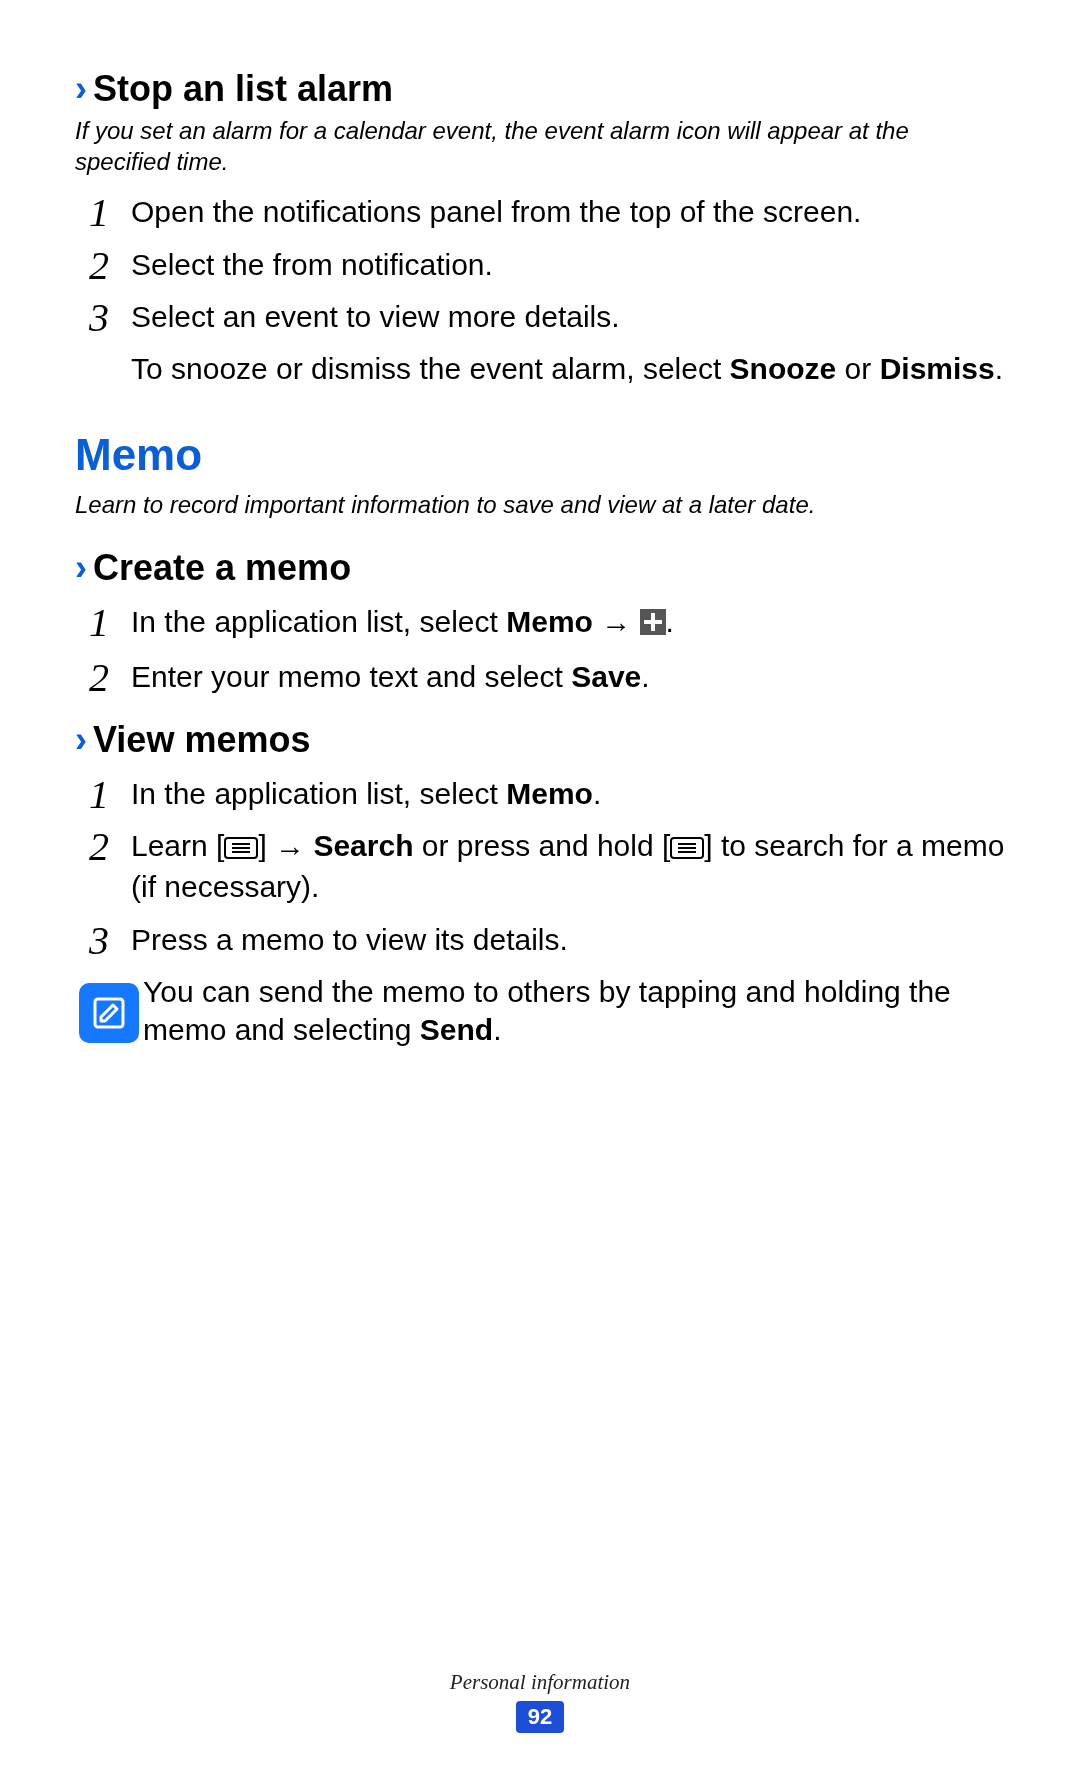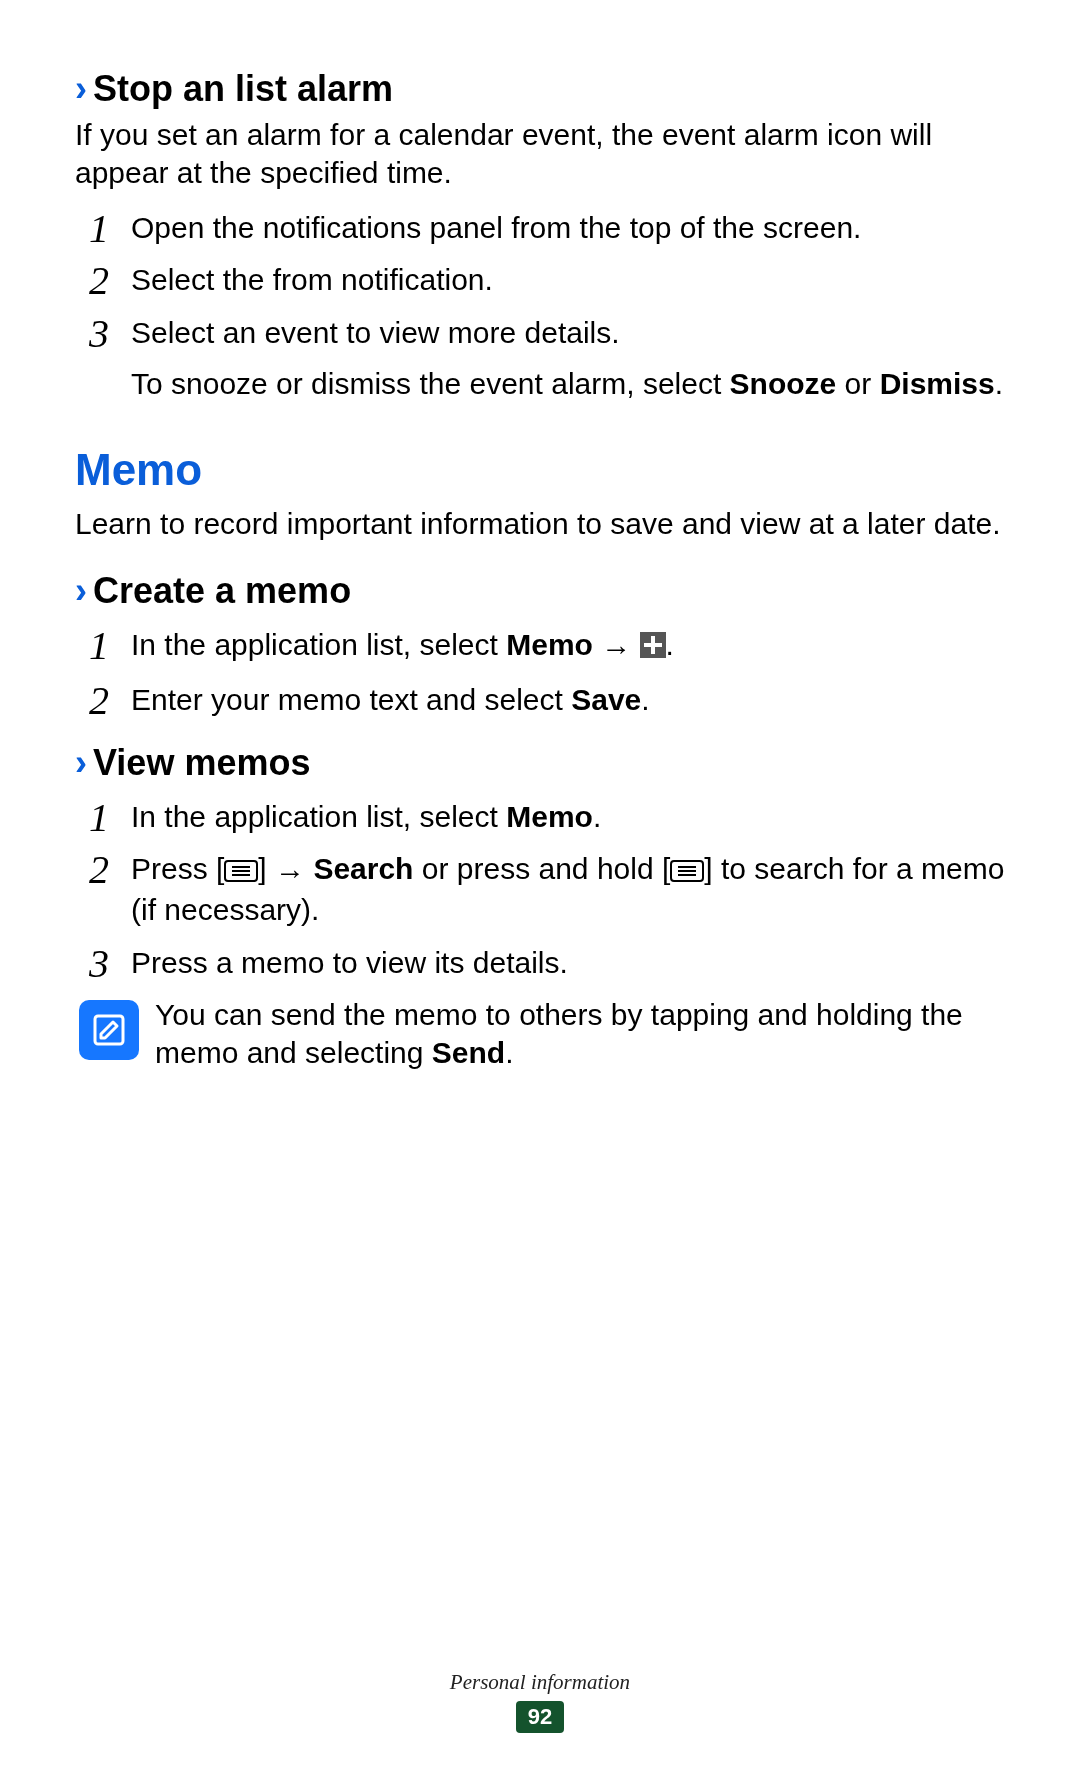--- a/index.html
+++ b/index.html
@@ -19,23 +19,24 @@
     align-items: center;
     gap: 6px;
   }
   .section-heading .chev {
     color: #0a5ed9;
     font-weight: 900;
     font-size: 36px;
     line-height: 1;
   }
   .body-text {
-    font-size: 30px;
+    font-size: 24px;
     line-height: 1.28;
     margin-bottom: 16px;
+    font-style: italic;
   }
   ol.steps {
     list-style: none;
     counter-reset: step;
     margin: 8px 0 10px 0;
   }
   ol.steps > li {
     counter-increment: step;
     font-size: 30px;
     line-height: 1.28;
@@ -68,23 +69,23 @@
     margin-bottom: 10px;
   }
   .bold { font-weight: 700; }
   .flowtext { display: inline; }
   .inline-icon {
     display: inline-block;
     vertical-align: -3px;
   }
   .tip-row {
     display: flex;
-    gap: 16px;
+    gap: 4px;
     margin-top: 12px;
-    align-items: flex-start;
+    align-items: center;
   }
   .tip-icon-box {
     flex: 0 0 60px;
     height: 60px;
     border-radius: 10px;
     background: #1677ff;
     display: flex;
     align-items: center;
     justify-content: center;
     margin-top: 4px;
@@ -104,21 +105,21 @@
   .footer-label {
     font-style: italic;
     font-family: Georgia, "Times New Roman", serif;
     font-size: 21px;
     color: #222;
     margin-bottom: 6px;
     margin-top: 44px;
   }
   .page-badge {
     display: inline-block;
-    background: #14532d;
+    background: #1d4ed8;
     color: #fff;
     font-size: 22px;
     font-weight: 600;
     padding: 3px 12px;
     border-radius: 4px;
   }
 </style>
 </head>
 <body>
 
@@ -165,21 +166,21 @@
 
 <div class="section-heading" style="margin-top:22px;">
   <span class="chev">›</span>
   <span>View memos</span>
 </div>
 <ol class="steps">
   <li>
     <span class="flowtext">In the application list, select </span><span class="flowtext bold">Memo</span><span class="flowtext">.</span>
   </li>
   <li>
-    <span class="flowtext">Press [</span><span class="inline-icon"><svg width="34" height="22" viewBox="0 0 34 22">
+    <span class="flowtext">Learn [</span><span class="inline-icon"><svg width="34" height="22" viewBox="0 0 34 22">
           <rect x="1" y="1" width="32" height="20" rx="3" ry="3" fill="none" stroke="#000" stroke-width="2"></rect>
           <line x1="8" y1="7" x2="26" y2="7" stroke="#000" stroke-width="2"></line>
           <line x1="8" y1="11" x2="26" y2="11" stroke="#000" stroke-width="2"></line>
           <line x1="8" y1="15" x2="26" y2="15" stroke="#000" stroke-width="2"></line>
         </svg></span><span class="flowtext">] → </span><span class="flowtext bold">Search</span><span class="flowtext"> or press and hold [</span><span class="inline-icon"><svg width="34" height="22" viewBox="0 0 34 22">
           <rect x="1" y="1" width="32" height="20" rx="3" ry="3" fill="none" stroke="#000" stroke-width="2"></rect>
           <line x1="8" y1="7" x2="26" y2="7" stroke="#000" stroke-width="2"></line>
           <line x1="8" y1="11" x2="26" y2="11" stroke="#000" stroke-width="2"></line>
           <line x1="8" y1="15" x2="26" y2="15" stroke="#000" stroke-width="2"></line>
         </svg></span><span class="flowtext">] to search for a memo (if necessary).</span>

